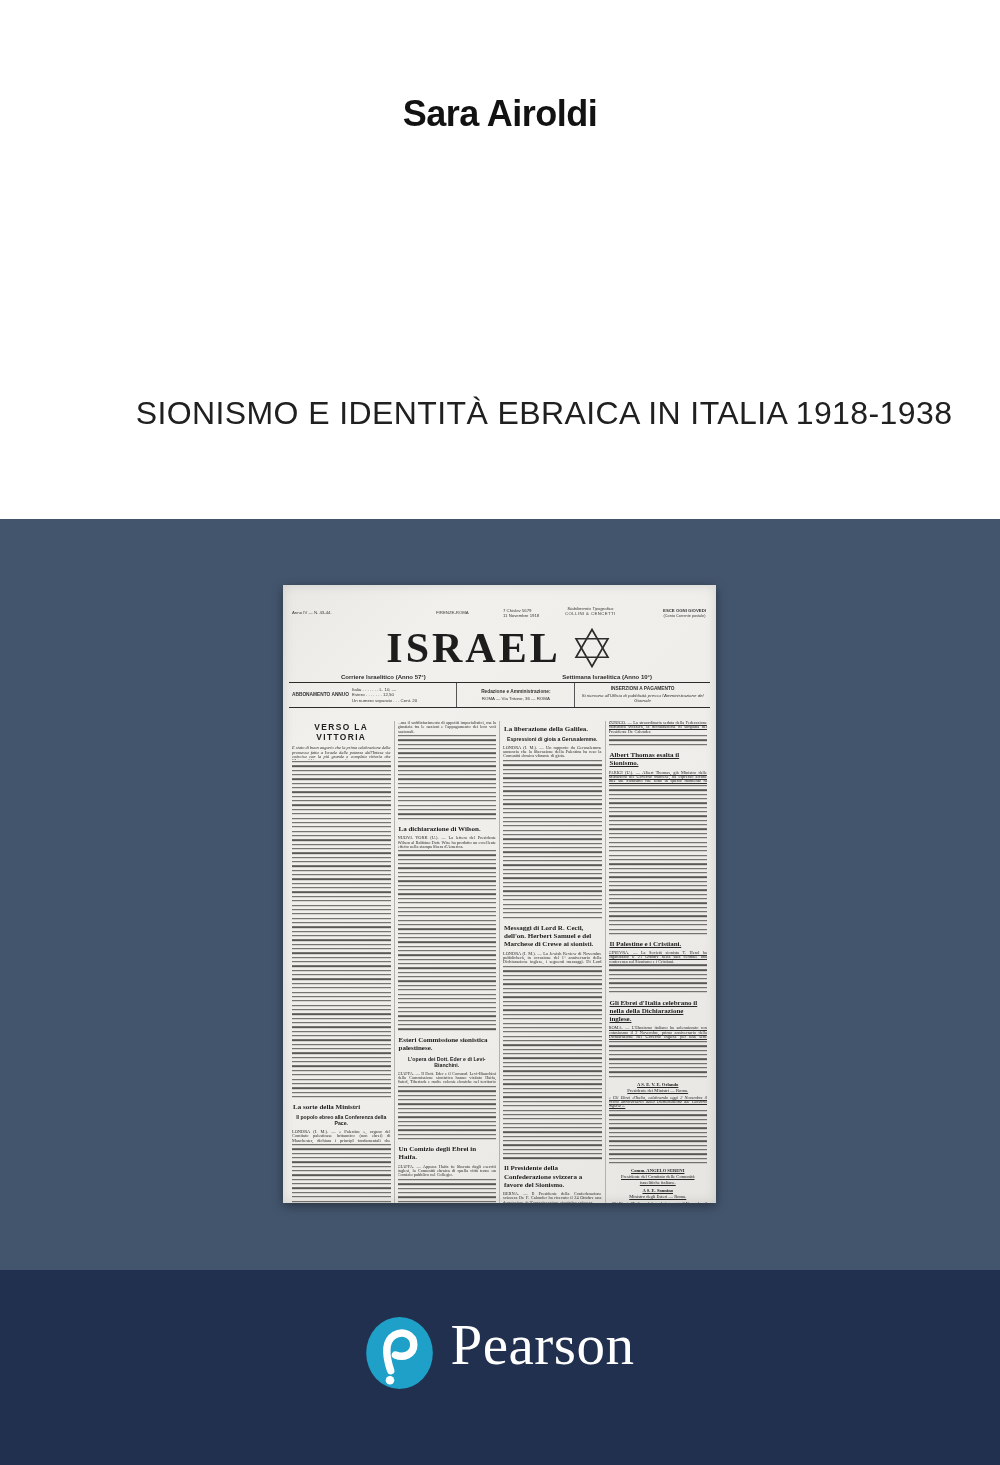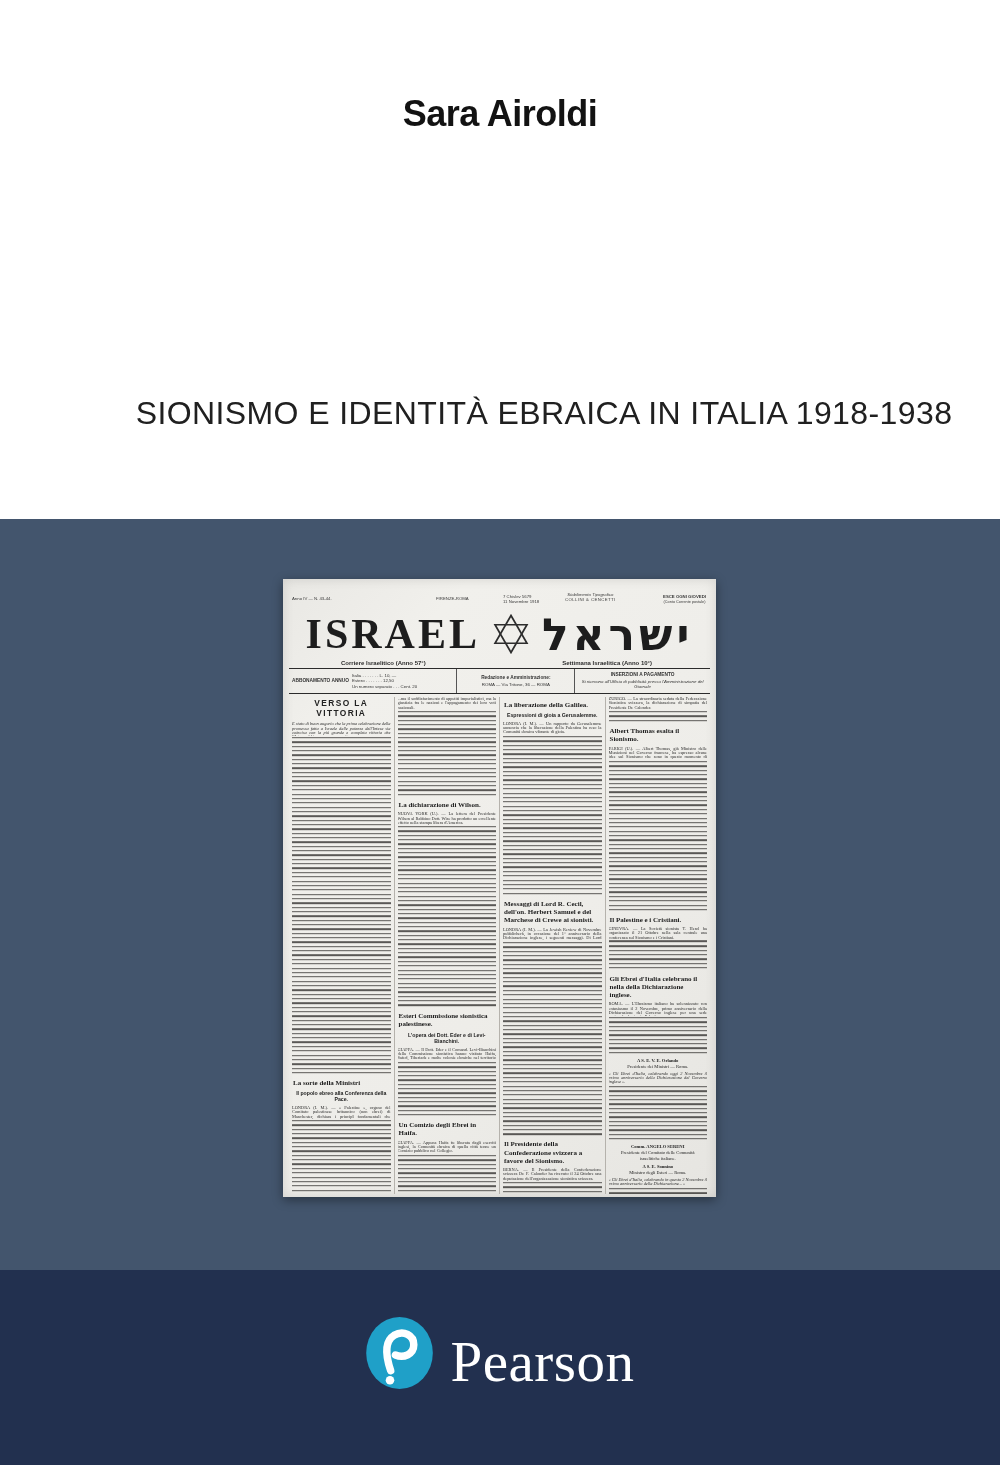--- a/index.html
+++ b/index.html
@@ -11,24 +11,24 @@
   .band-top{position:absolute;left:0;top:0;width:1000px;height:519px;background:#ffffff;}
   .author{position:absolute;left:0;top:93px;width:100%;text-align:center;
     font-size:36px;font-weight:700;letter-spacing:-0.5px;color:#121212;}
   .title{position:absolute;left:0;top:308px;width:100%;text-align:center;
     font-size:50px;font-weight:100;letter-spacing:1px;color:#202020;}
   .subtitle{position:absolute;left:0;top:395px;width:100%;text-align:center;
     font-size:32px;font-weight:100;letter-spacing:0.4px;color:#202020;margin-left:44px;}
   
   .band-mid{position:absolute;left:0;top:519px;width:1000px;height:751px;background:#43556d;}
   
-  .paper{position:absolute;left:283px;top:60px;width:433px;height:618px;
+  .paper{position:absolute;left:283px;top:66px;width:433px;height:618px;
     background:linear-gradient(135deg,#e9e8e4 0%,#f1f0ec 18%,#eeede9 60%,#e6e5e1 100%);
     box-shadow:0 3px 10px rgba(0,0,0,.4), inset 0 0 12px rgba(0,0,0,.12);
-    color:#262626;overflow:hidden;box-sizing:border-box;padding:16px 6px 4px 6px;}
+    color:#262626;overflow:hidden;box-sizing:border-box;padding:24px 6px 4px 6px;}
   .np-toprow{position:relative;height:12px;font-size:4.3px;line-height:4.6px;color:#3a3a3a;}
   .np-toprow .t-issue{position:absolute;left:3px;top:2px;}
   .np-toprow .t-city{position:absolute;left:147px;top:2px;}
   .np-toprow .t-date{position:absolute;left:214px;top:0;}
   .np-toprow .t-printer{position:absolute;left:276px;top:-2px;text-align:center;font-style:italic;}
   .np-toprow .t-printer .caps{font-style:normal;letter-spacing:.4px;}
   .np-toprow .t-sched{position:absolute;right:4px;top:0;text-align:center;font-weight:bold;}
   .np-toprow .t-sched .sm{font-weight:normal;font-size:3.8px;}
   .np-masthead{display:flex;align-items:center;justify-content:center;gap:10px;height:52px;margin-top:1px;}
   .np-title-latin{font-family:"Liberation Serif",serif;font-weight:bold;font-size:42px;letter-spacing:3px;color:#1d1d1d;}
@@ -40,41 +40,41 @@
     height:24px;font-size:4.4px;line-height:5.4px;color:#333;}
   .ib-cell{box-sizing:border-box;padding:2px 3px;overflow:hidden;}
   .ib1{width:40%;display:flex;align-items:center;gap:3px;border-right:1px solid #555;}
   .ib-label{font-weight:bold;font-size:4.8px;white-space:nowrap;}
   .ib-lines{flex:1;}
   .ib2{width:28%;border-right:1px solid #555;text-align:center;display:flex;flex-direction:column;justify-content:center;gap:1px;}
   .ib3{width:32%;text-align:center;display:flex;flex-direction:column;justify-content:center;gap:1px;}
   .ib-strong{font-weight:bold;font-size:4.8px;}
   .ital{font-style:italic;}
   
-  .np-columns{display:flex;height:497px;margin-top:3px;overflow:hidden;}
+  .np-columns{display:flex;height:497px;margin-top:13px;overflow:hidden;}
   .np-col{flex:1;padding:0 3px;overflow:hidden;border-right:1px solid #b5b2ac;}
-  .np-col:last-child{border-right:none;}
+  .np-col:last-child{border-right:none;text-decoration:underline;}
   .np-h{font-family:"Liberation Serif",serif;font-weight:bold;font-size:7px;line-height:1.18;
     text-align:left;margin:4px 1px 3px;color:#222;}
   .np-hsans{font-weight:bold;font-size:8.4px;line-height:1.15;letter-spacing:1.4px;
     text-align:center;margin:2px 0 4px;color:#222;}
   .np-sub{font-weight:bold;font-size:5.2px;line-height:1.25;text-align:center;margin:0 2px 3px;color:#222;}
   .np-sig{font-family:"Liberation Serif",serif;font-size:4.6px;line-height:1.3;text-align:center;margin:2px 0;color:#222;}
   .np-sig div:first-child{font-weight:bold;}
   .np-body{overflow:hidden;margin-bottom:3px;display:flex;flex-direction:column;}
   .np-lead{font-family:"Liberation Serif",serif;font-size:4.4px;line-height:4.35px;
     text-align:justify;color:#2b2b2b;max-height:13.2px;overflow:hidden;flex:0 0 auto;}
   .np-body.italic .np-lead{font-style:italic;}
   .np-stripes{flex:1 1 auto;
     background-image:repeating-linear-gradient(180deg,rgba(48,46,44,.78) 0 1.25px,rgba(0,0,0,0) 1.25px 4.35px);
     background-position:0 1.2px;}
   
   .band-bottom{position:absolute;left:0;top:1270px;width:1000px;height:195px;background:#22304f;}
   .pearson{position:absolute;left:50%;top:46px;transform:translateX(-50%);
-    display:flex;align-items:flex-end;gap:17px;}
+    display:flex;align-items:flex-start;gap:17px;}
   .p-mark{width:68px;height:74px;display:block;}
   .p-word{font-family:"Liberation Serif",serif;font-size:57px;line-height:1;color:#ffffff;letter-spacing:0.5px;}
 </style>
 </head>
 <body>
 
 <div class="band-top">
   <div class="author">Sara Airoldi</div>
   <div class="subtitle">SIONISMO E IDENTITÀ EBRAICA IN ITALIA 1918-1938</div>
 </div>
@@ -98,21 +98,20 @@
         <span class="sm">(Conto Corrente postale)</span>
       </span>
     </div>
 
     <div class="np-masthead">
       <span class="np-title-latin">ISRAEL</span>
       <svg class="np-star" viewBox="0 0 100 100">
         <polygon points="50,6 88,72 12,72" fill="none" stroke="#2d2d2d" stroke-width="4"></polygon>
         <polygon points="50,94 12,28 88,28" fill="none" stroke="#2d2d2d" stroke-width="4"></polygon>
       </svg>
-      <span class="np-title-hebrew">ישראל</span>
     </div>
 
     <div class="np-subtitles">
       <span>Corriere Israelitico (Anno 57°)</span>
       <span>Settimana Israelitica (Anno 10°)</span>
     </div>
 
     <div class="np-infobar">
       <div class="ib-cell ib1">
         <span class="ib-label">ABBONAMENTO ANNUO</span>

